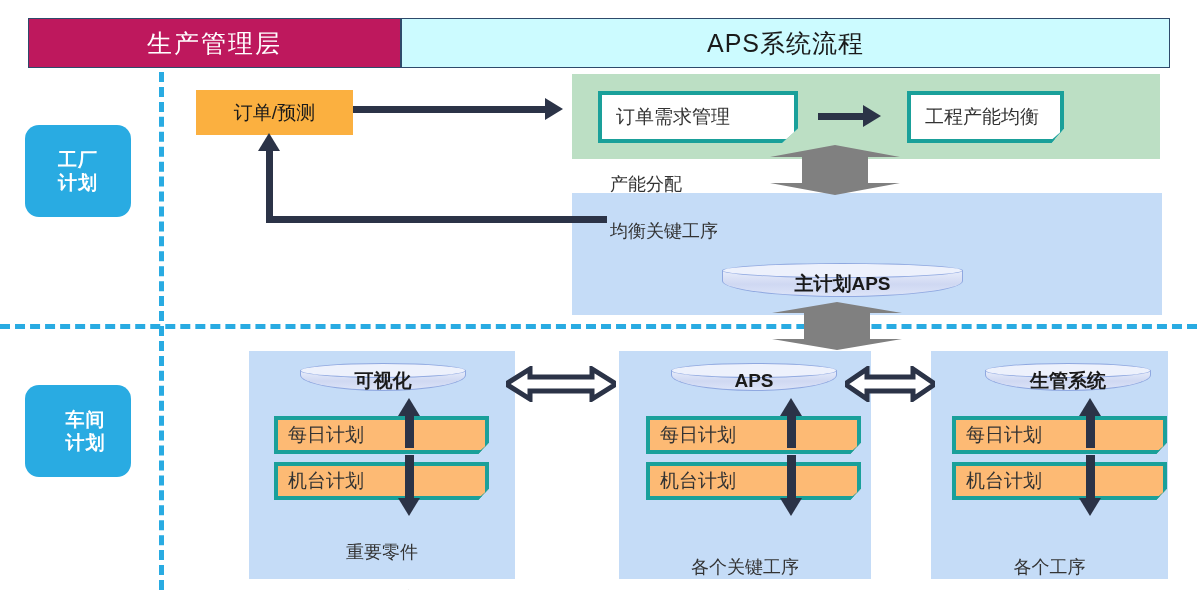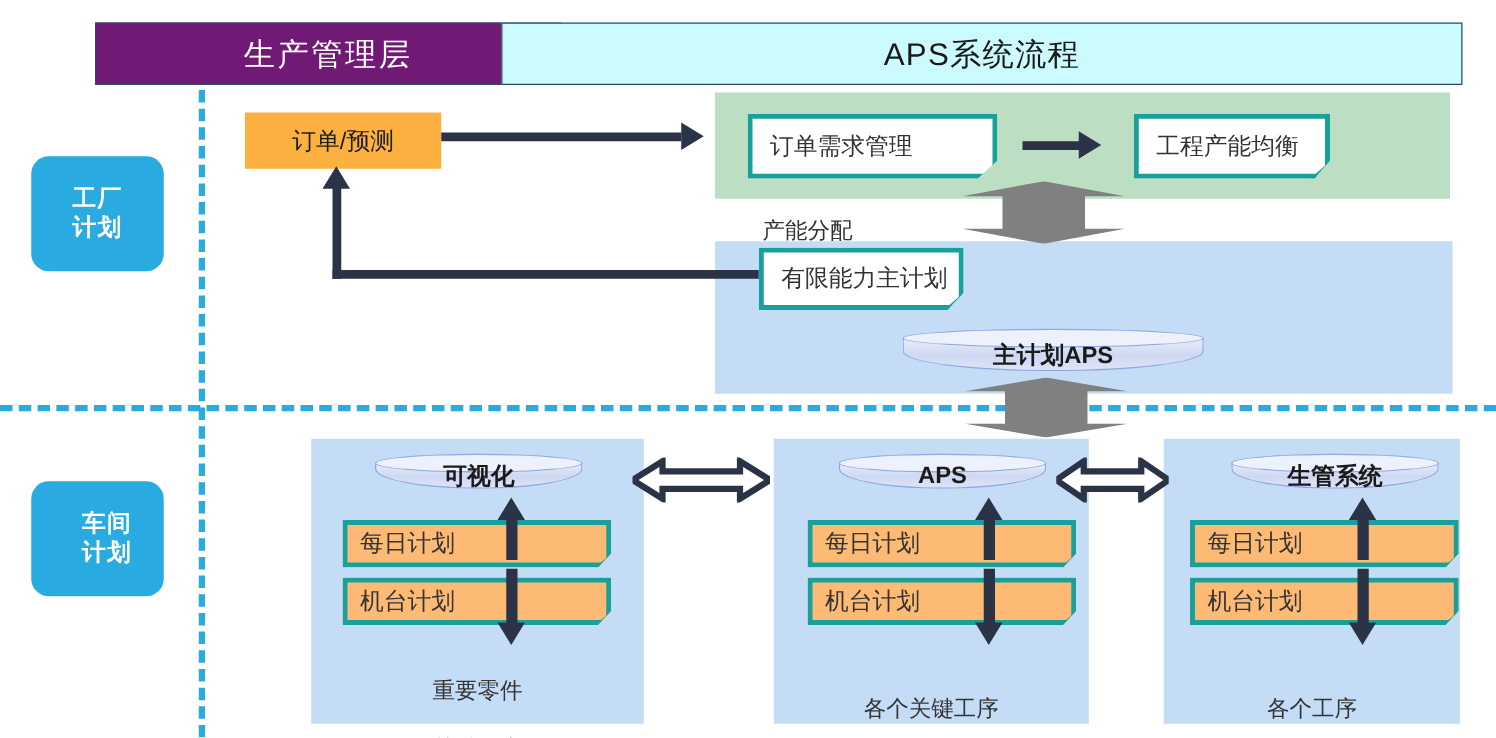--- a/index.html
+++ b/index.html
@@ -7,23 +7,23 @@
     width: 1197px; height: 590px;
     background: #ffffff;
     font-family: "Liberation Sans", "DejaVu Sans", sans-serif;
     overflow: hidden;
   }
   #stage { position: relative; width: 1197px; height: 590px; background:#fff; }
 
   
   .hdr-left {
     position: absolute; left: 28px; top: 18px; width: 373px; height: 50px;
-    background: #701a75; border: 1px solid #2e4a6b;
+    background: #be185d; border: 1px solid #2e4a6b;
     display: flex; align-items: center; justify-content: center;
-    color: #ffffff; font-size: 25px; letter-spacing: 2px; margin-left: 48px;
+    color: #ffffff; font-size: 25px; letter-spacing: 2px;
   }
   .hdr-right {
     position: absolute; left: 401px; top: 18px; width: 769px; height: 50px;
     background: #ccfbff; border: 1px solid #2e4a6b;
     display: flex; align-items: center; justify-content: center;
     color: #1a1a1a; font-size: 25px; letter-spacing: 1px;
   }
 
   
   .dash-v {
@@ -206,23 +206,20 @@
     <div>产能分配</div>
     <div>均衡关键工序</div>
   </div>
 
   <div style="position:absolute; left:770px; top:145px; width:130px; height:50px;">
     <svg width="130" height="50" viewBox="0 0 130 50">
       <polygon points="65,0 130,12 98,12 98,38 130,38 65,50 0,38 32,38 32,12 0,12" fill="#808080"></polygon>
     </svg>
   </div>
 
-  <div id="note-finite-master" class="note">
-    <span>有限能力主计划</span>
-  </div>
 
   <div id="cyl-master" class="cyl">
     <div class="body"></div>
     <div class="top"></div>
     <div class="lbl">主计划APS</div>
   </div>
 
   <div style="position:absolute; left:772px; top:302px; width:130px; height:48px;">
     <svg width="130" height="48" viewBox="0 0 130 48">
       <polygon points="65,0 130,11 98,11 98,37 130,37 65,48 0,37 32,37 32,11 0,11" fill="#808080"></polygon>

